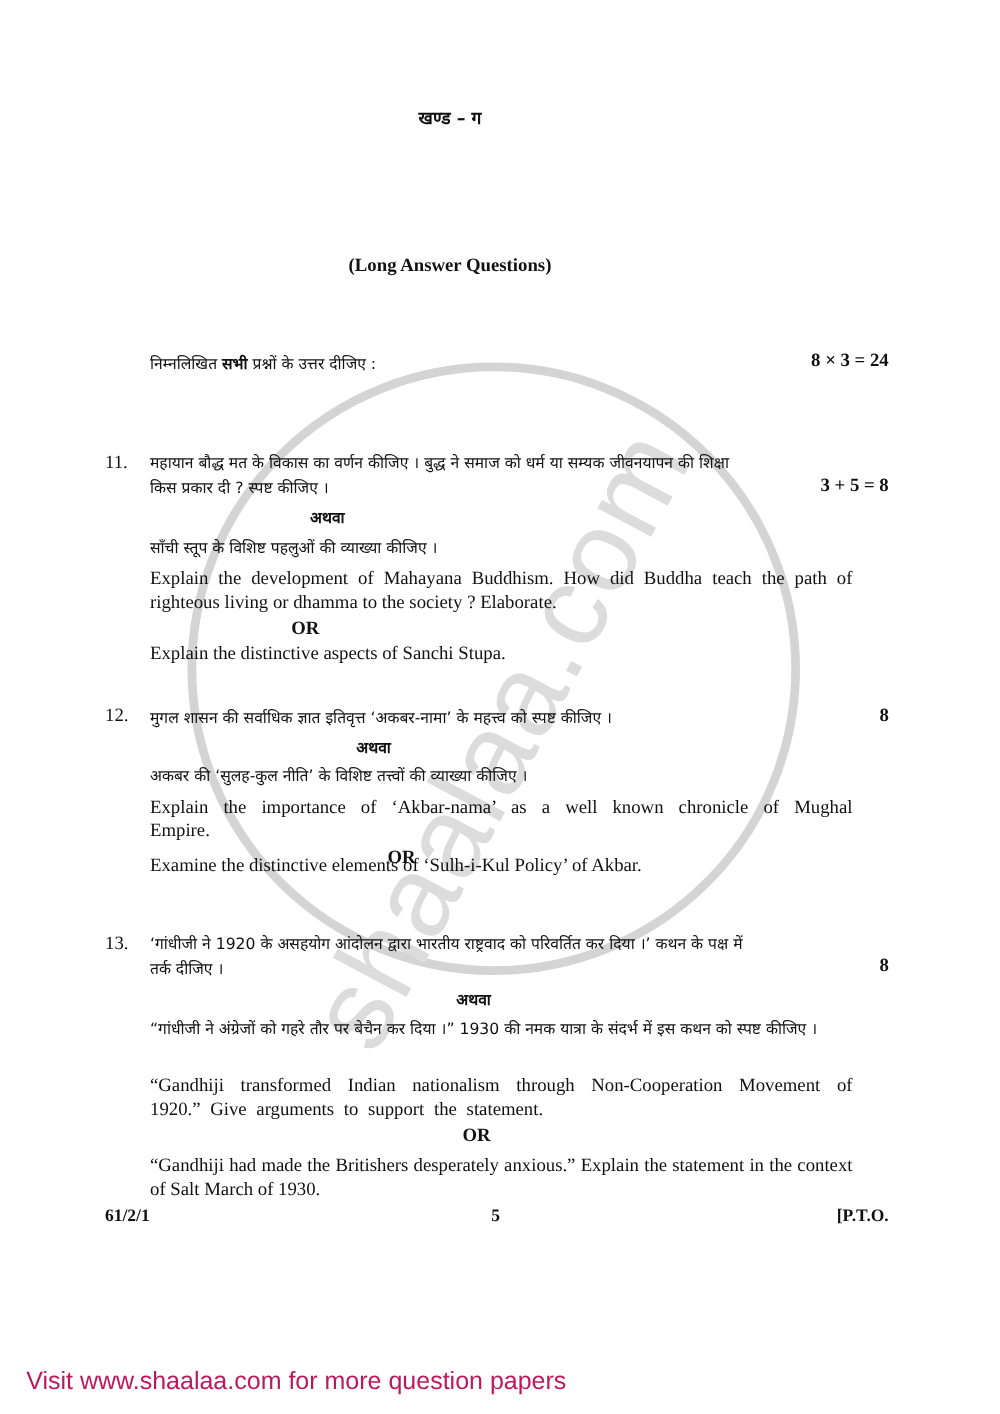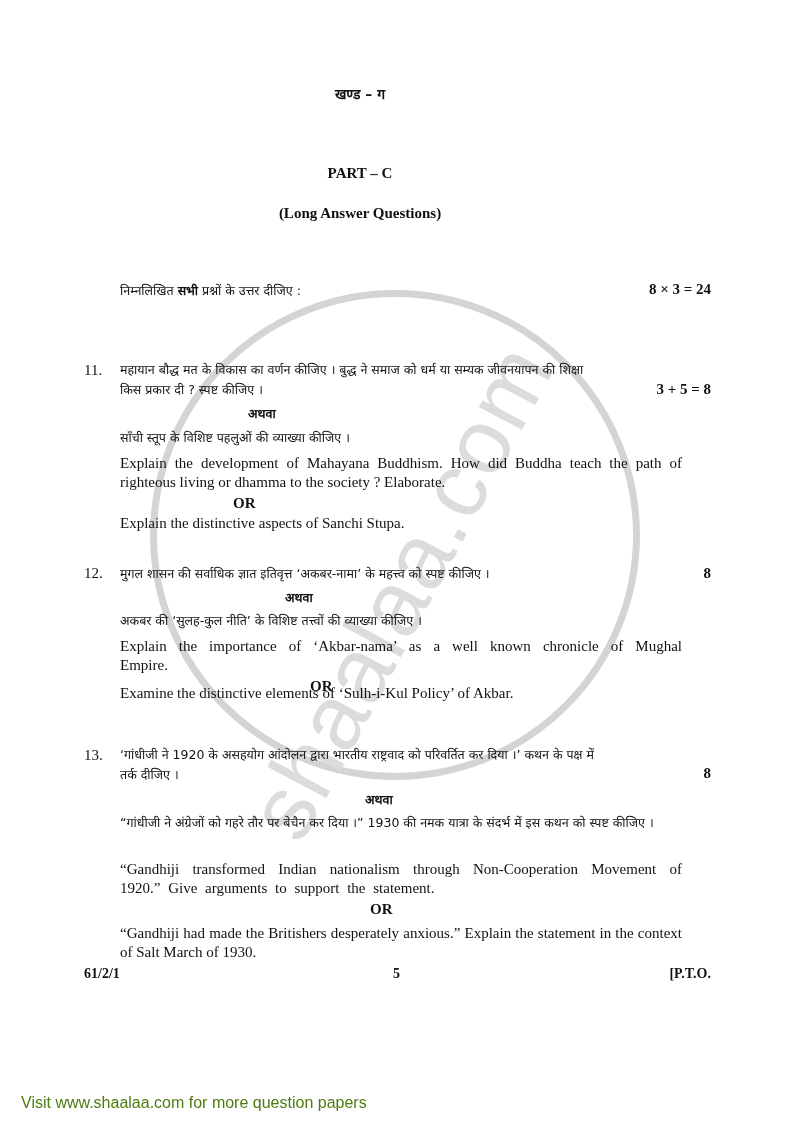--- a/index.html
+++ b/index.html
@@ -26,33 +26,32 @@
     .h-hi { font-size: 14px; font-weight: bold; font-family: "DejaVu Sans", sans-serif; }
     .h-en { font-size: 15px; font-weight: bold; }
     .hi { font-family: "DejaVu Sans", sans-serif; font-size: 12.5px; }
     .en { font-size: 15px; }
     .marks { font-weight: bold; font-size: 15px; }
     .qnum { font-size: 15px; }
     .justify { text-align: justify; text-align-last: left; }
     .or { font-weight: bold; font-size: 15px; }
     .athva { font-weight: bold; font-family: "DejaVu Sans", sans-serif; font-size: 12.5px; }
     .footer-l, .footer-c, .footer-r { font-weight: bold; font-size: 14px; }
-    .visit { font-family: "Liberation Sans", "DejaVu Sans", sans-serif; font-size: 16px; color: #4d7c0f; }
+    .visit { font-family: "Liberation Sans", "DejaVu Sans", sans-serif; font-size: 20px; color: #be185d; }
     .line { line-height: 19px; }
   </style>
 </head>
 <body>
 
 <div class="watermark"></div>
 <div class="watermark-text">shaalaa.com</div>
 
 <div class="layer">
 
   <div class="abs center h-hi" style="top:84px;">खण्ड – ग</div>
-  <div class="abs center h-en" style="top:165px;">PART – C</div>
   <div class="abs center h-en" style="top:205px;">(Long Answer Questions)</div>
 
   <div class="abs hi" style="left:120px; top:282px;">
     <span>निम्नलिखित</span>
     <b>सभी</b>
     <span>प्रश्नों के उत्तर दीजिए :</span>
   </div>
   <div class="abs marks" style="right:89px; top:281px;">8 × 3 = 24</div>
 
   <div>

